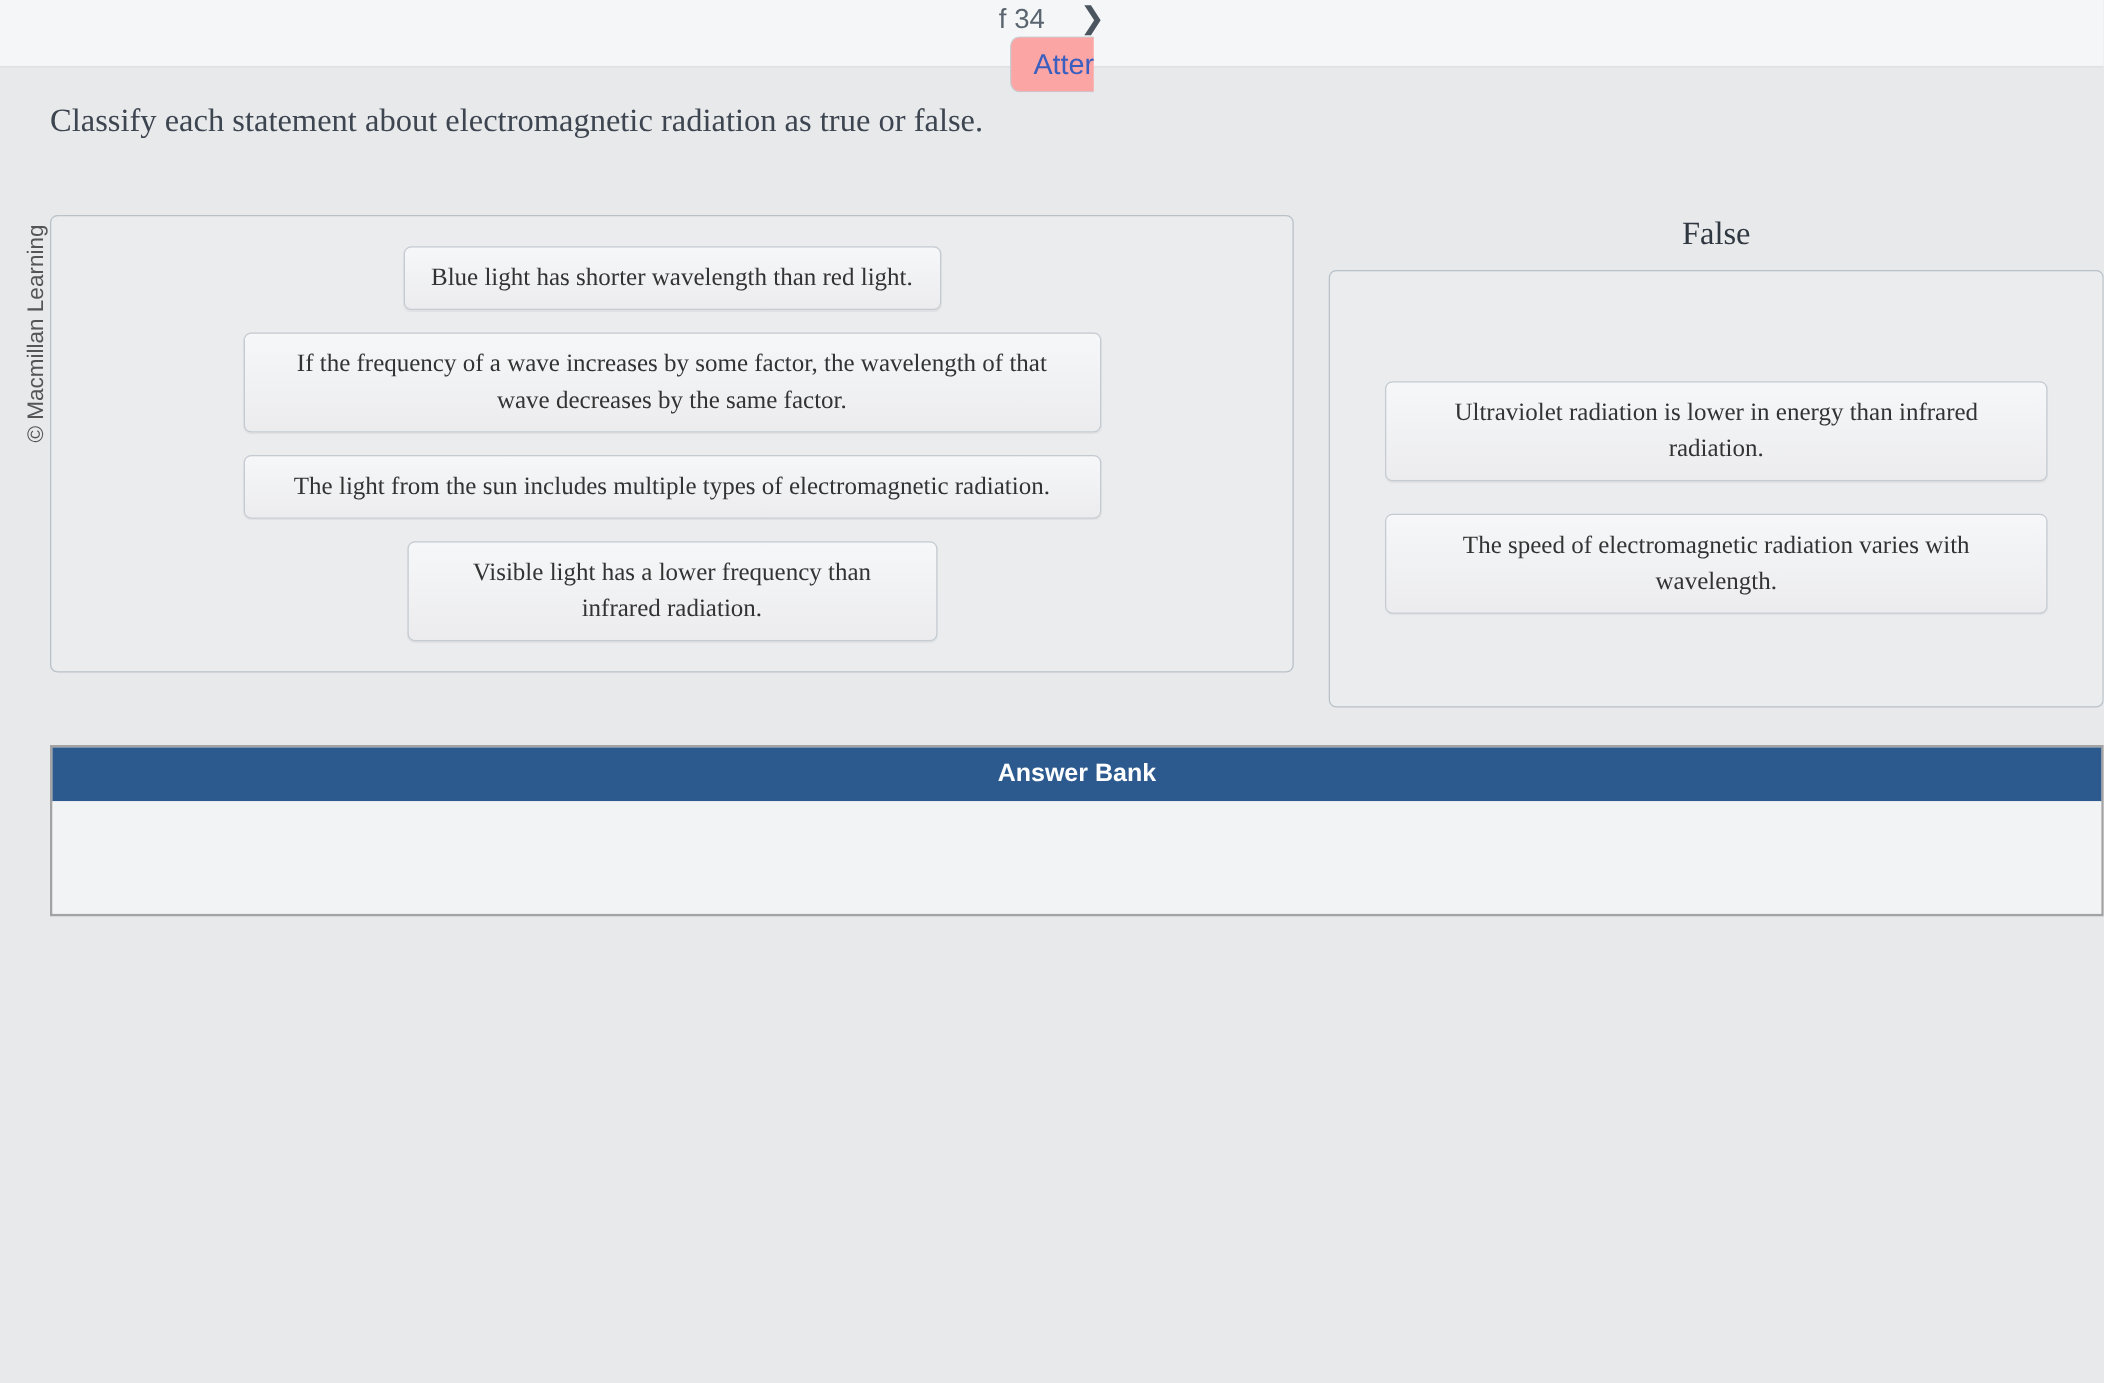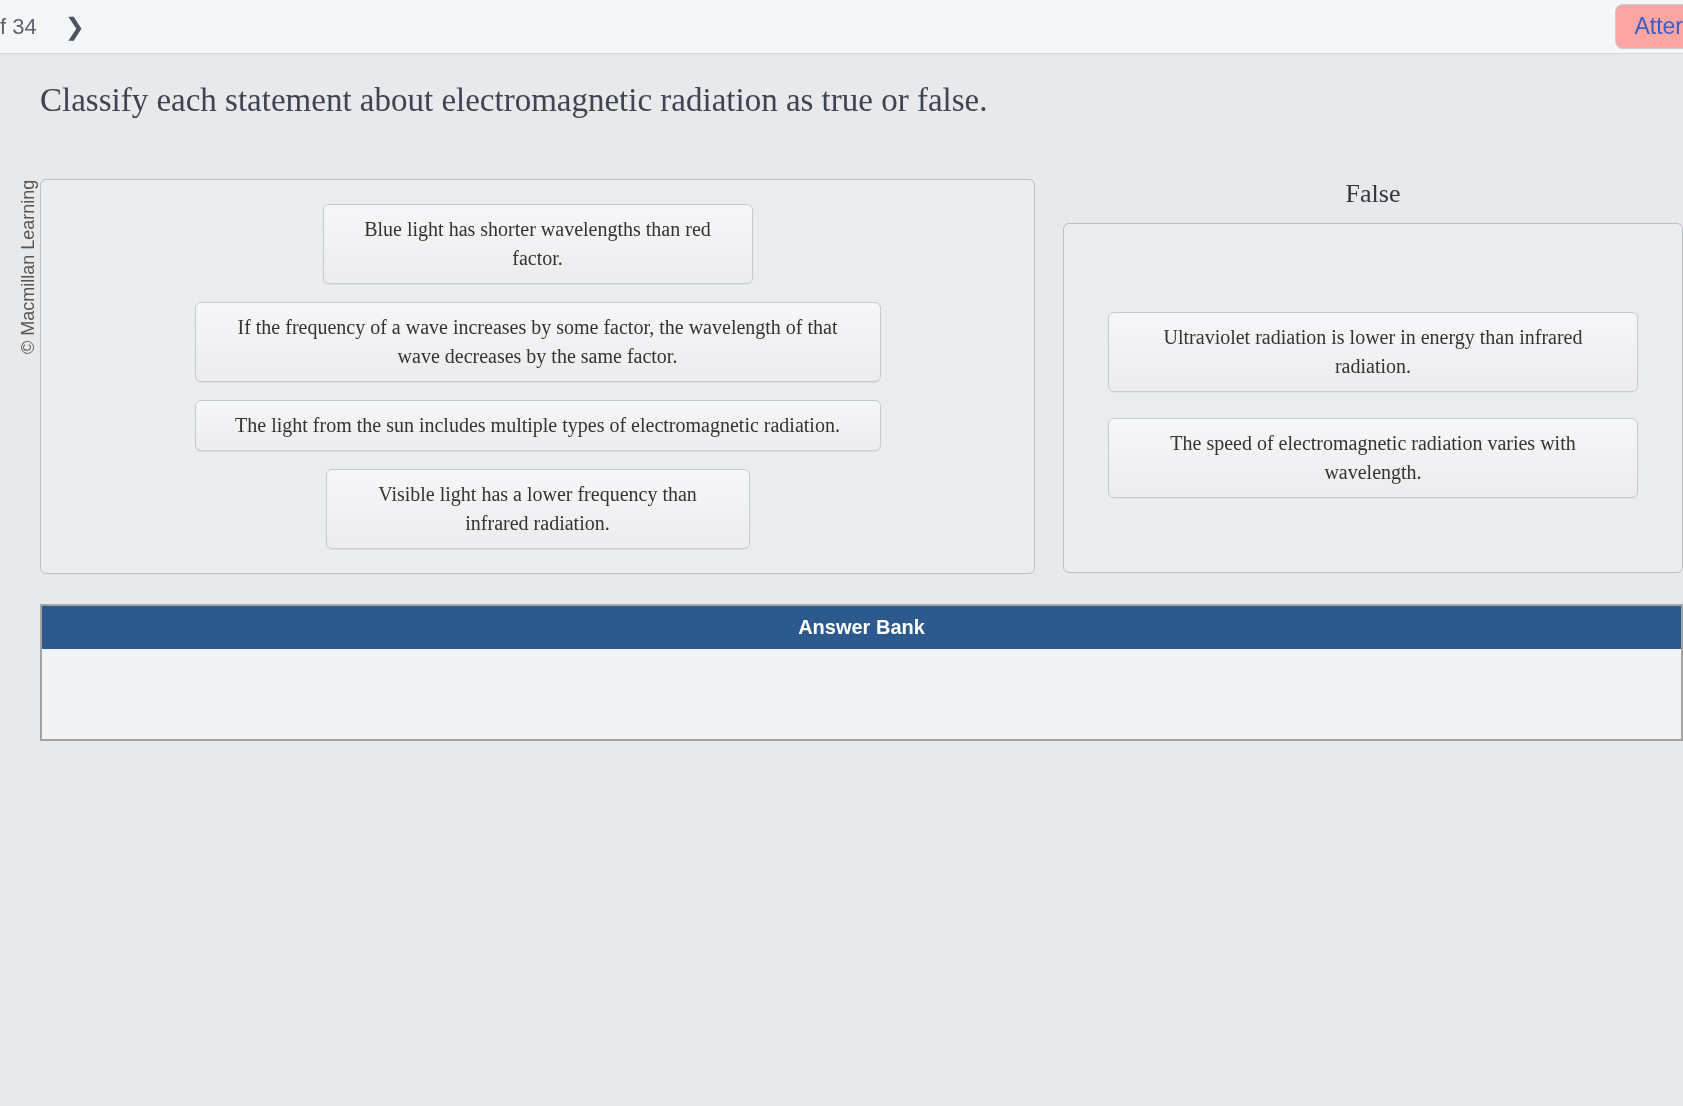--- a/index.html
+++ b/index.html
@@ -1,24 +1,24 @@
 <!DOCTYPE html>
 <html><head>
 <meta charset="utf-8">
 <style>
 * { margin:0; padding:0; box-sizing:border-box; }
 body { font-family: Georgia, 'Times New Roman', serif; background:#e8e9eb; width:1683px; height:1106px; overflow:hidden; position:relative; }
-.topbar { height:54px; display:flex; align-items:center; justify-content:space-between; padding:0 0 0 0; background:#f5f6f7; border-bottom:1px solid #d8dadd; }
+.topbar { height:54px; display:flex; align-items:center; justify-content:space-between; padding:0 0 0 0; background:#f5f6f7; border-bottom:1px solid #d8dadd;flex-direction:column; }
 .topbar-left { display:flex; align-items:center; gap:28px; padding-left:0; }
 .page-count { font-size:22px; color:#5a6570; font-family:-apple-system,BlinkMacSystemFont,'Segoe UI',sans-serif; }
 .chevron { color:#4a5560; font-size:24px; cursor:pointer; font-family:sans-serif; }
 .attempt-btn { font-size:23px; color:#3a5fbf; font-family:-apple-system,BlinkMacSystemFont,'Segoe UI',sans-serif; padding:8px 0 8px 18px; border:1px solid #c8cdd3; border-right:none; border-radius:8px 0 0 8px; background:#fca5a5; cursor:pointer; }
 .content-wrap { position:relative; padding:28px 0 0 40px; }
 .copyright { position:absolute; left:18px; top:300px; transform:rotate(-90deg); transform-origin:left top; font-size:18px; color:#555; font-family:-apple-system,BlinkMacSystemFont,'Segoe UI',sans-serif; white-space:nowrap; }
-.prompt { font-size:33px; color:#3d4550; margin-bottom:60px; }
+.prompt { font-size:26px; color:#3d4550; margin-bottom:60px; }
 .bins { display:flex; gap:28px; padding-right:0; }
 .bin-col { flex:1; }
 .bin-col.right { flex:0 0 620px; }
 .bin-title { text-align:center; font-size:26px; color:#2f3740; margin-bottom:14px; }
 .dropzone { border:1px solid #b8c0c8; border-radius:6px; background:#eaeced; min-height:350px; padding:24px 10px; display:flex; flex-direction:column; gap:18px; align-items:center; justify-content:flex-start; }
 .dropzone.false-zone { justify-content:space-around; padding-top:84px; padding-bottom:70px; }
 .tile { background:linear-gradient(#f6f7f8,#ececee); border:1px solid #c5cbd2; border-radius:6px; padding:10px 20px; font-size:20px; color:#333; text-align:center; line-height:1.45; cursor:grab; box-shadow:0 1px 1px rgba(0,0,0,0.05); }
 .tile.wide { width:686px; }
 .tile.med { width:424px; }
 .tile.small { width:430px; }
@@ -38,21 +38,21 @@
   <div class="attempt-btn">Atter</div>
 </div>
 
 <div class="content-wrap">
   <div class="copyright">© Macmillan Learning</div>
   <div class="prompt">Classify each statement about electromagnetic radiation as true or false.</div>
 
   <div class="bins">
     <div class="bin-col">
       <div class="dropzone">
-        <div class="tile small">Blue light has shorter wavelengths than red factor.</div>
+        <div class="tile small">Blue light has shorter wavelength than red light.</div>
         <div class="tile wide">If the frequency of a wave increases by some factor, the wavelength of that wave decreases by the same factor.</div>
         <div class="tile wide">The light from the sun includes multiple types of electromagnetic radiation.</div>
         <div class="tile med">Visible light has a lower frequency than infrared radiation.</div>
       </div>
     </div>
     <div class="bin-col right">
       <div class="bin-title">False</div>
       <div class="dropzone false-zone">
         <div class="tile fw">Ultraviolet radiation is lower in energy than infrared radiation.</div>
         <div class="tile fw">The speed of electromagnetic radiation varies with wavelength.</div>

